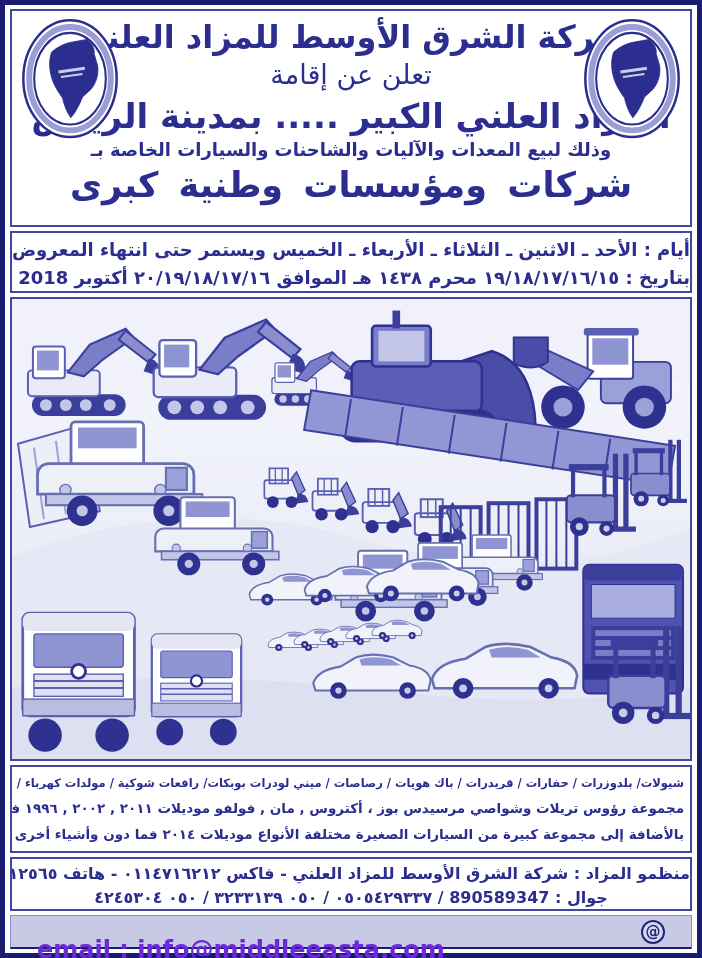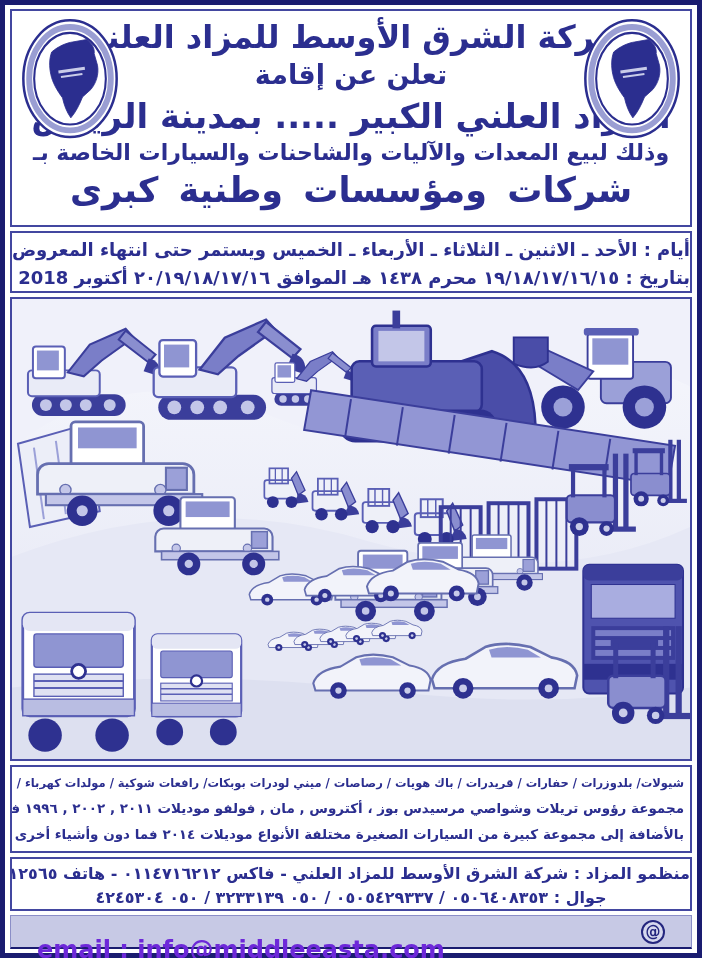--- a/index.html
+++ b/index.html
@@ -14,23 +14,23 @@
     font-family:"DejaVu Sans","Liberation Sans",sans-serif;
     color:#2b2e8f;
   }
   .box{ border:2px solid #4347a0; background:#fff; overflow:hidden; }
 
   
   .header{ position:relative; height:218px; text-align:center; padding-top:6px; }
   .logo{ position:absolute; top:6px; width:100px; height:122px; }
   .logo.left{ left:8px; }  .logo.right{ right:8px; }
   .h-company{ font-size:32px; font-weight:bold; line-height:1.25; white-space:nowrap; }
-  .h-announce{ font-size:27px; font-weight:bold; line-height:1.3; white-space:nowrap; }
+  .h-announce{ font-size:27px; font-weight:normal; line-height:1.3; white-space:nowrap; }
   .h-title{ font-size:34px; font-weight:bold; line-height:1.3; white-space:nowrap; margin-top:2px;}
-  .h-purpose{ font-size:22px; font-weight:bold; line-height:1.35; white-space:nowrap; }
+  .h-purpose{ font-size:18px; font-weight:bold; line-height:1.35; white-space:nowrap; }
   .h-owners{ font-size:35px; font-weight:bold; line-height:1.3; word-spacing:8px; white-space:nowrap; }
 
   
   .schedule{ height:62px; text-align:right; padding-top:3px; }
   .schedule div{ font-size:18px; font-weight:bold; line-height:1.55; white-space:nowrap; }
 
   
   .photo{ flex:1; padding:0; background:#eef0f9; }
   .photo svg{ width:100%; height:100%; display:block; }
 
@@ -289,21 +289,21 @@
   </section>
 
   <section class="box inventory" dir="rtl">
     <div class="inv1">شيولات/ بلدوزرات / حفارات / قريدرات / باك هويات / رصاصات / ميني لودرات بوبكات/ رافعات شوكية / مولدات كهرباء / مكائن لحام / كمبروسرات هواء / فرادات أسفلت</div>
     <div class="inv2">مجموعة رؤوس تريلات وشواصي مرسيدس بوز ، أكتروس , مان , فولفو موديلات ٢٠١١ , ٢٠٠٢ , ١٩٩٦ فما دون</div>
     <div class="inv3">بالأضافة إلى مجموعة كبيرة من السيارات الصغيرة مختلفة الأنواع موديلات ٢٠١٤ فما دون وأشياء أخرى متنوعة .</div>
   </section>
 
   <section class="box organizer" dir="rtl">
     <div>منظمو المزاد : شركة الشرق الأوسط للمزاد العلني - فاكس ٠١١٤٧١٦٢١٢ - هاتف ٠١١٤٧١٢٥٦٥</div>
-    <div>جوال : ٠٥٠٦٤٠٨٣٥٣ / ٠٥٠٥٤٢٩٣٣٧ / ٠٥٠ ٣٢٣٣١٣٩ / ٠٥٠ ٤٢٤٥٣٠٤</div>
+    <div>جوال : 890589347 / ٠٥٠٥٤٢٩٣٣٧ / ٠٥٠ ٣٢٣٣١٣٩ / ٠٥٠ ٤٢٤٥٣٠٤</div>
   </section>
 
   <div class="footerbar">
     <div class="txt">
       <span>email :</span>
       <span>info@middleeasta.com</span>
     </div>
     <div class="at-badge">@</div>
   </div>
 

